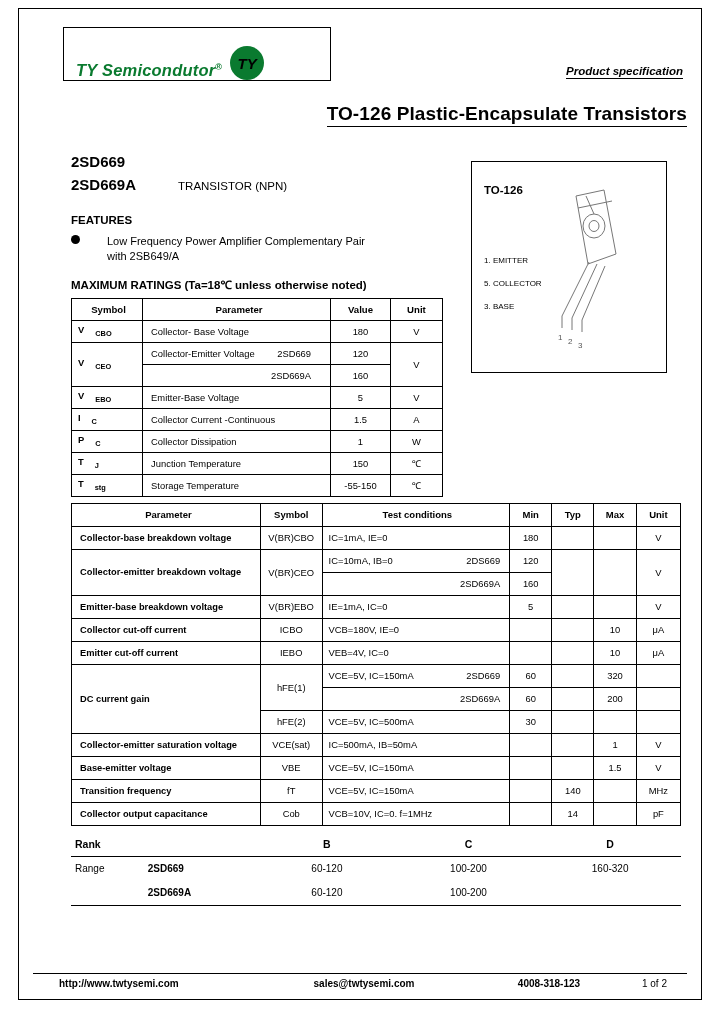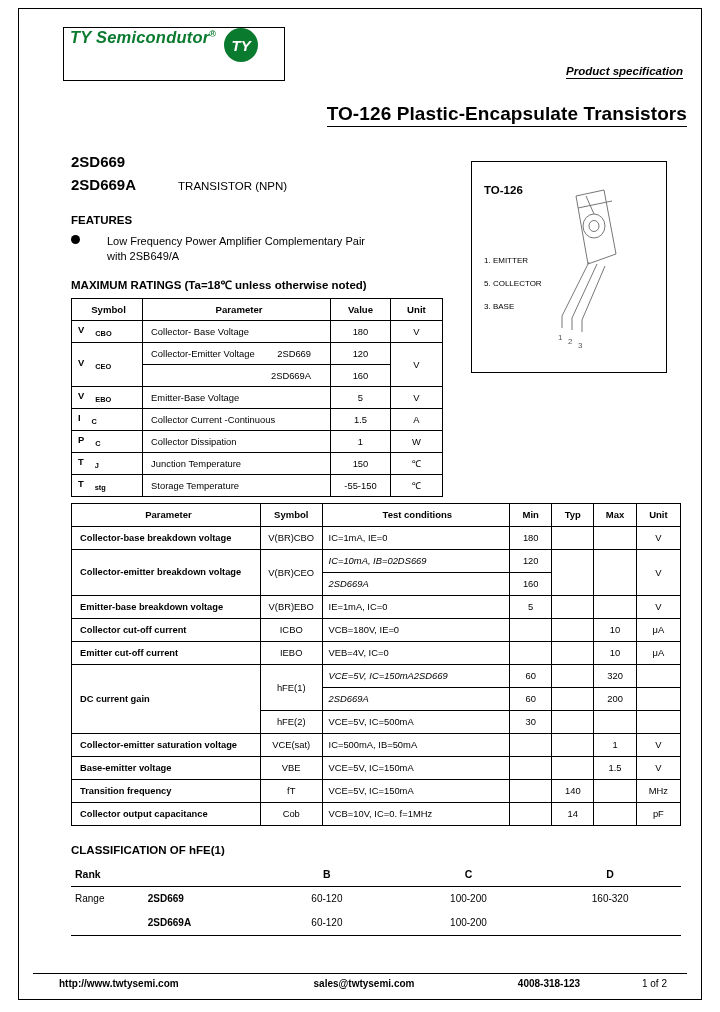--- a/index.html
+++ b/index.html
@@ -26,27 +26,27 @@
   }
   
   .header {
     position: relative;
     height: 70px;
   }
   .logo-box {
     position: absolute;
     left: 30px;
     top: 8px;
-    width: 222px;
+    width: 268px;
     height: 54px;
     border: 1px solid #000;
     background: #fff;
     display: flex;
-    align-items: flex-start;
-    padding-left: 6px;
+    align-items: flex-end;
+    padding-left: 12px;
     box-sizing: border-box;
   }
   .logo-text {
     font-size: 16.5px;
     font-weight: bold;
     font-style: italic;
     color: #0a7a2f;
     letter-spacing: .2px;
   }
   .logo-reg {
@@ -54,21 +54,21 @@
     vertical-align: super;
     color: #0a7a2f;
     font-style: normal;
     font-weight: bold;
   }
   .logo-circle {
     width: 34px;
     height: 34px;
     border-radius: 50%;
     background: #0a7a2f;
-    color: #ffffff;
+    color: #000000;
     font-size: 15px;
     font-weight: bold;
     font-style: italic;
     display: flex;
     align-items: center;
     justify-content: center;
     margin-left: 8px;
   }
   .prod-spec {
     position: absolute;
@@ -219,22 +219,22 @@
   .tbl-elec td {
     height: 18px;
   }
   .e-par { width: 196px; padding-left: 8px; font-weight: bold; font-size: 9.3px;}
   .e-sym { width: 56px; text-align: center; }
   .e-cond { width: 192px; padding-left: 6px; }
   .e-num { width: 38px; text-align: center; }
   .e-unit { width: 40px; text-align: center; }
   .cond-split {
     display: flex;
+    justify-content: space-between;
     padding-right: 6px;
-    font-style: italic;
   }
   
   .class-head {
     font-size: 11.5px;
     font-weight: bold;
     margin-top: 18px;
     padding-left: 38px;
   }
   .tbl-class {
     margin-top: 6px;
@@ -551,21 +551,20 @@
       <td class="e-sym">Cob</td>
       <td class="e-cond">VCB=10V, IC=0. f=1MHz</td>
       <td class="e-num"></td>
       <td class="e-num">14</td>
       <td class="e-num"></td>
       <td class="e-unit">pF</td>
     </tr>
   </tbody>
     </table>
 
-  <div class="class-head">CLASSIFICATION OF   hFE(1)</div>
   <table class="tbl-class">
     <tbody>
         <tr class="rank-row">
       <td class="cl-rank">Rank</td>
       <td class="cl-part"></td>
       <td class="cl-v">B</td>
       <td class="cl-v">C</td>
       <td class="cl-v">D</td>
     </tr>
     <tr>

